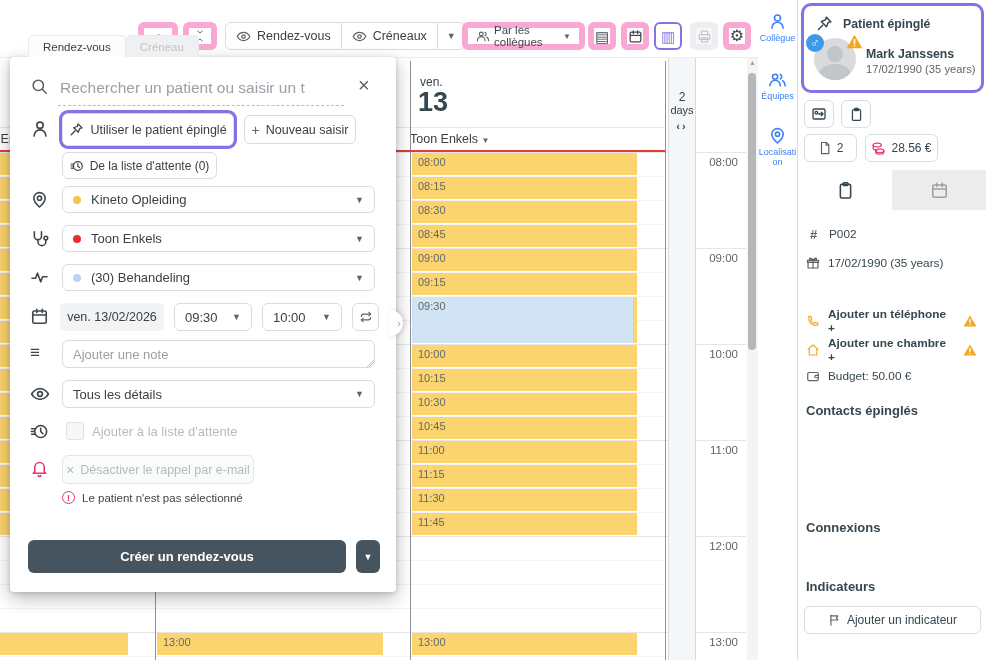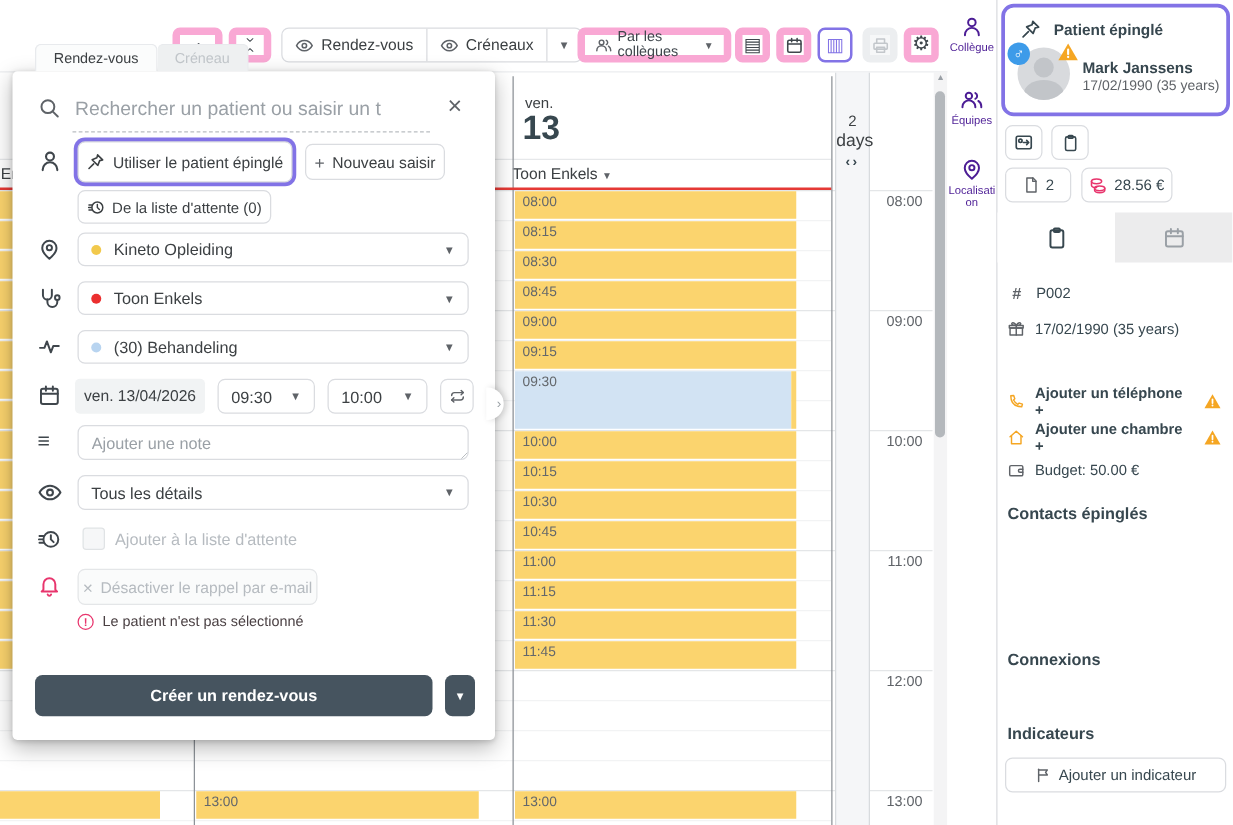--- a/index.html
+++ b/index.html
@@ -74,21 +74,21 @@
   #modal-handle{position:absolute;right:-7px;top:253px;width:14px;height:26px;background:#fff;
         border-radius:0 13px 13px 0;box-shadow:2px 0 5px rgba(0,0,0,.15);display:flex;align-items:center;
         justify-content:flex-end;color:#9aa0a6;font-size:11px;padding-right:2px;box-sizing:border-box;}
   .darkbtn{position:absolute;background:var(--dark);color:#fff;border:none;border-radius:6px;
         display:flex;align-items:center;justify-content:center;font-weight:bold;font-size:13px;cursor:pointer;}
   .warn-circ{width:13px;height:13px;border:1.5px solid var(--pink);border-radius:50%;color:var(--pink);
         font-size:9px;display:flex;align-items:center;justify-content:center;font-weight:bold;flex:none;box-sizing:border-box;}
 
   
   #mini-sidebar{position:absolute;top:0;left:758px;width:39px;height:660px;background:#fff;z-index:2;}
-  .msitem{position:absolute;left:0;width:39px;text-align:center;color:#4c1d95;cursor:pointer;}
+  .msitem{position:absolute;left:0;width:39px;text-align:center;color:#3b82f6;cursor:pointer;}
   .msitem .mslabel{font-size:9px;line-height:10px;display:block;margin-top:2px;word-wrap:break-word;}
 
   
   #right-panel{position:absolute;top:0;left:797px;width:189px;height:660px;background:#fff;
                border-left:1px solid #dadce0;box-sizing:border-box;z-index:2;}
   #pinned-card{position:absolute;left:3px;top:3px;width:177px;height:84px;border:3px solid var(--purple);
                border-radius:10px;background:#fff;}
   .avatar{position:absolute;left:10px;top:32px;width:42px;height:42px;border-radius:50%;background:#d8dadd;overflow:hidden;}
   .av-head{position:absolute;left:13px;top:8px;width:16px;height:16px;border-radius:50%;background:#c2c5c9;}
   .av-body{position:absolute;left:5px;top:26px;width:32px;height:22px;border-radius:50%;background:#c2c5c9;}
@@ -452,21 +452,21 @@
     </div>
 
     <div class="redline"></div>
 
     <div class="vline" style="left:155px;"></div>
     <div class="vline" style="left:410px;"></div>
     <div class="vline" style="left:665px;"></div>
 
     <div id="daysstrip">
       <div style="margin-top:33px;font-size:12px;color:#3c4043;">2</div>
-      <div style="font-size:14px;color:#3c4043;">days</div>
+      <div style="font-size:11px;color:#3c4043;">days</div>
       <div style="margin-top:4px;font-size:11px;color:#37474f;letter-spacing:2px;font-weight:bold;">
         <span>‹</span><span>›</span>
       </div>
     </div>
 
     <div id="hour-gutter">
         <div class="hour-label" style="top: 99px;">08:00</div>
         <div class="hour-label" style="top: 195px;">09:00</div>
         <div class="hour-label" style="top: 291px;">10:00</div>
         <div class="hour-label" style="top: 387px;">11:00</div>
@@ -533,21 +533,21 @@
     <div class="mfield" style="top:207px;width:313px;height:27px;">
       <span class="dot" style="background:#b8d4f0;"></span>
       <span>(30) Behandeling</span>
       <span class="fcaret">▼</span>
     </div>
 
     <svg class="ic mic" width="19" height="19" style="top:250px;">
         <use href="#i-cal"></use>
       </svg>
     <div class="chip" style="left:50px;top:246px;width:104px;height:28px;">
-      <span>ven. 13/04/2026</span>
+      <span>ven. 13/02/2026</span>
     </div>
     <div class="mfield" style="left:164px;top:246px;width:78px;height:28px;">
       <span>09:30</span>
       <span class="fcaret">▼</span>
     </div>
     <div class="mfield" style="left:252px;top:246px;width:80px;height:28px;">
       <span>10:00</span>
       <span class="fcaret">▼</span>
     </div>
     <div class="mbtn abs" style="left:342px;top:246px;width:27px;height:28px;">

